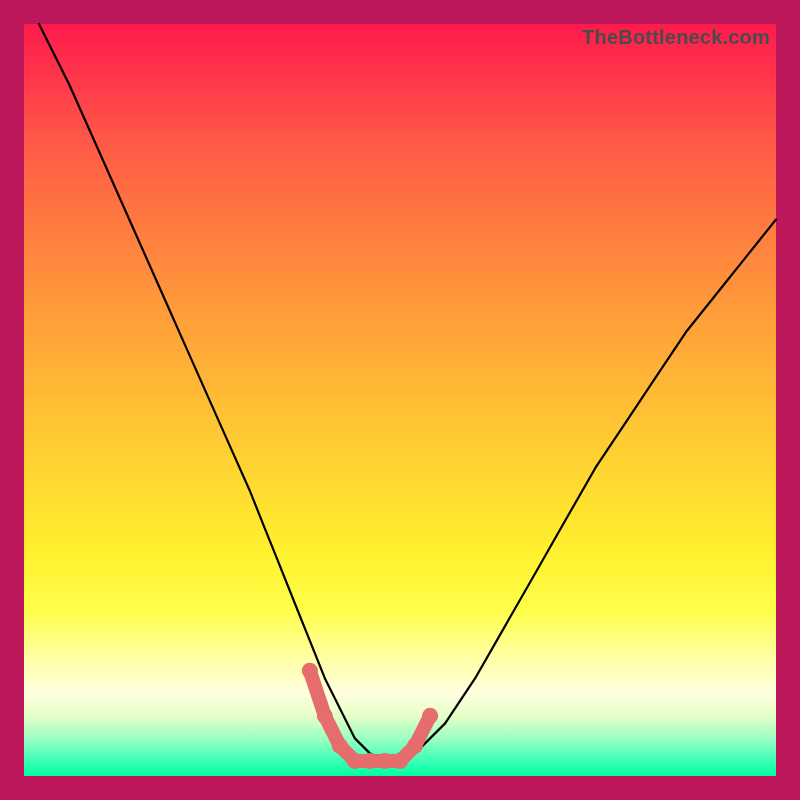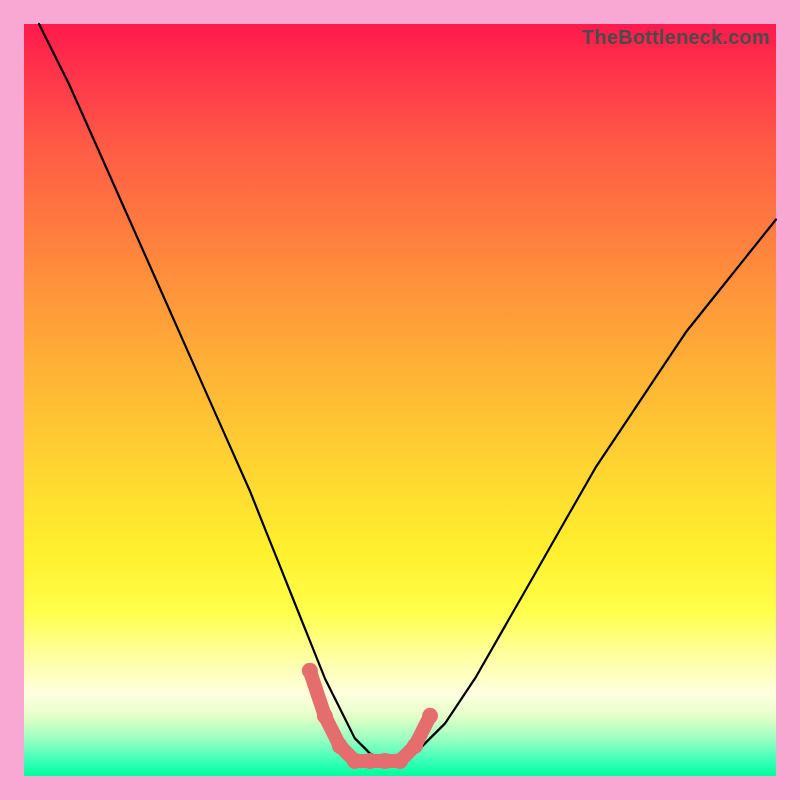--- a/index.html
+++ b/index.html
@@ -9,21 +9,21 @@
     height: 800px;
     background: #000;
     overflow: hidden;
   }
   .frame {
     position: absolute;
     left: 0;
     top: 0;
     width: 800px;
     height: 800px;
-    background: #f9a8d4;
+    background: #be185d;
   }
   .plot {
     position: absolute;
     left: 24px;
     top: 24px;
     width: 752px;
     height: 752px;
     background: linear-gradient(
       to bottom,
       #ff1a4c 0%,

